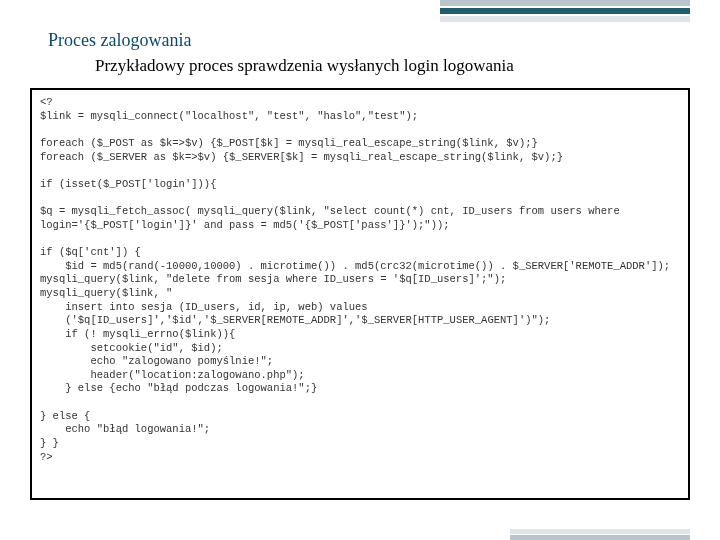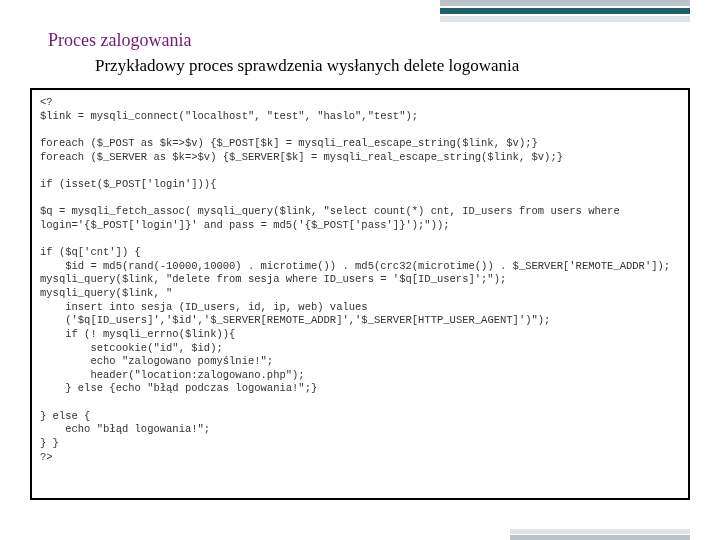--- a/index.html
+++ b/index.html
@@ -25,21 +25,21 @@
     margin-bottom: 2px;
   }
   .bar1 { width: 250px; background: #b9c3cb; }
   .bar2 { width: 250px; background: #1f5e6a; }
   .bar3 { width: 250px; background: #e0e4e8; }
   .title {
     position: absolute;
     top: 30px;
     left: 48px;
     font-size: 18px;
-    color: #701a75;
+    color: #0c4a6e;
   }
   .subtitle {
     position: absolute;
     top: 56px;
     left: 95px;
     font-size: 17px;
     color: #000;
   }
   .code-box {
     position: absolute;
@@ -74,21 +74,21 @@
 </head>
 <body>
 
 <div class="top-bars">
   <div class="bar bar1"></div>
   <div class="bar bar2"></div>
   <div class="bar bar3"></div>
 </div>
 
 <div class="title">Proces zalogowania</div>
-<div class="subtitle">Przykładowy proces sprawdzenia wysłanych delete logowania</div>
+<div class="subtitle">Przykładowy proces sprawdzenia wysłanych login logowania</div>
 
 <div class="code-box">&lt;?
 $link = mysqli_connect("localhost", "test", "haslo","test");
 
 foreach ($_POST as $k=&gt;$v) {$_POST[$k] = mysqli_real_escape_string($link, $v);}
 foreach ($_SERVER as $k=&gt;$v) {$_SERVER[$k] = mysqli_real_escape_string($link, $v);}
 
 if (isset($_POST['login'])){
 
 $q = mysqli_fetch_assoc( mysqli_query($link, "select count(*) cnt, ID_users from users where login='{$_POST['login']}' and pass = md5('{$_POST['pass']}');"));

